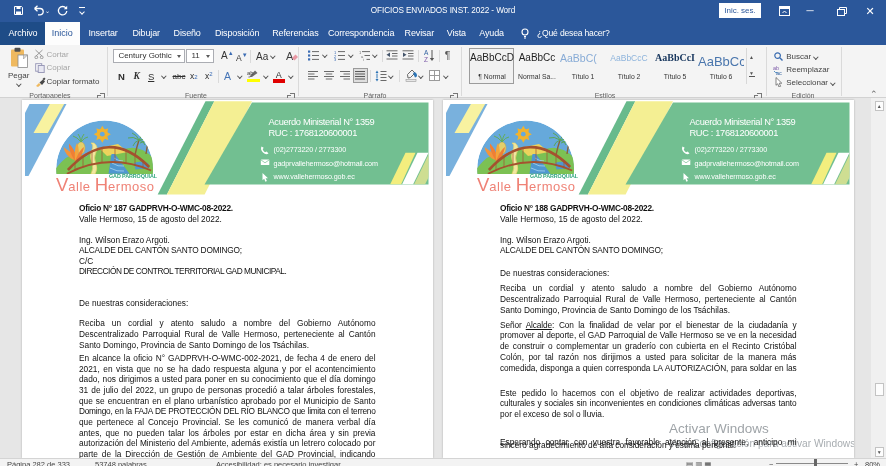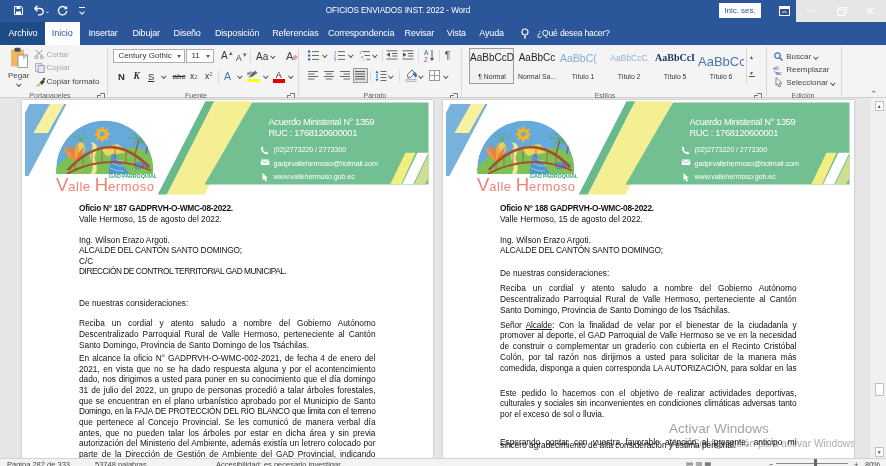--- a/index.html
+++ b/index.html
@@ -1,20 +1,20 @@
 <!DOCTYPE html>
 <html><head>
 <meta charset="utf-8">
 <style>
 *{margin:0;padding:0;box-sizing:border-box;}
 html,body{width:886px;height:466px;overflow:hidden;}
 body{font-family:"Liberation Sans",sans-serif;position:relative;background:#e6e6e6;}
 .abs{position:absolute;}
 
-#titlebar{position:absolute;left:0;top:0;width:796px;height:22px;background:#2b579a;color:#fff;}
+#titlebar{position:absolute;left:0;top:0;width:886px;height:22px;background:#2b579a;color:#fff;}
 #title{position:absolute;left:0;right:0;top:6px;text-align:center;font-size:8.2px;color:#fff;letter-spacing:-0.1px;}
 #inicses{position:absolute;left:719px;top:3px;width:42px;height:15px;background:#fff;color:#2b579a;font-size:8px;text-align:center;line-height:15px;}
 .winbtn{position:absolute;top:0;height:22px;color:#fff;font-size:10px;text-align:center;line-height:22px;}
 
 #tabrow{position:absolute;left:0;top:22px;width:886px;height:23px;background:#2b579a;}
 .tab{position:absolute;top:0;height:23px;color:#fff;font-size:9px;line-height:23px;text-align:center;letter-spacing:-0.15px;}
 #activetab{position:absolute;left:44.7px;top:0;width:35px;height:23px;background:#fdfdfd;color:#2b579a;font-size:9px;line-height:23px;text-align:center;}
 
 #ribbon{position:absolute;left:0;top:45px;width:886px;height:53px;background:#f4f4f4;border-bottom:1px solid #d2d2d2;font-size:8px;color:#444;}
 .gsep{position:absolute;top:2px;width:1px;height:49px;background:#dadada;}

